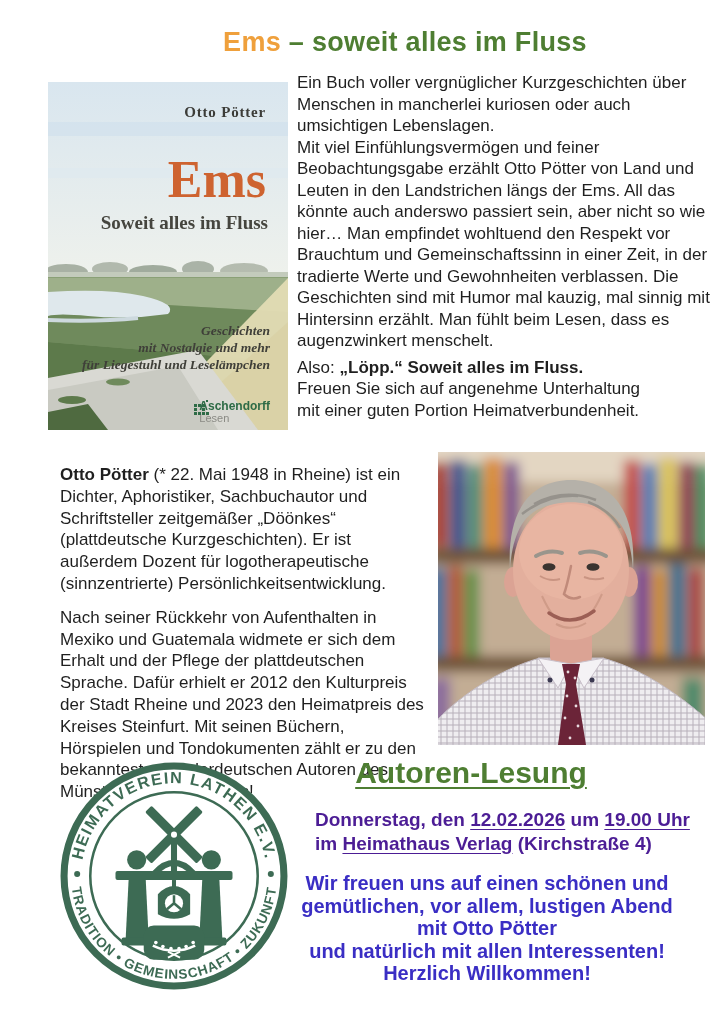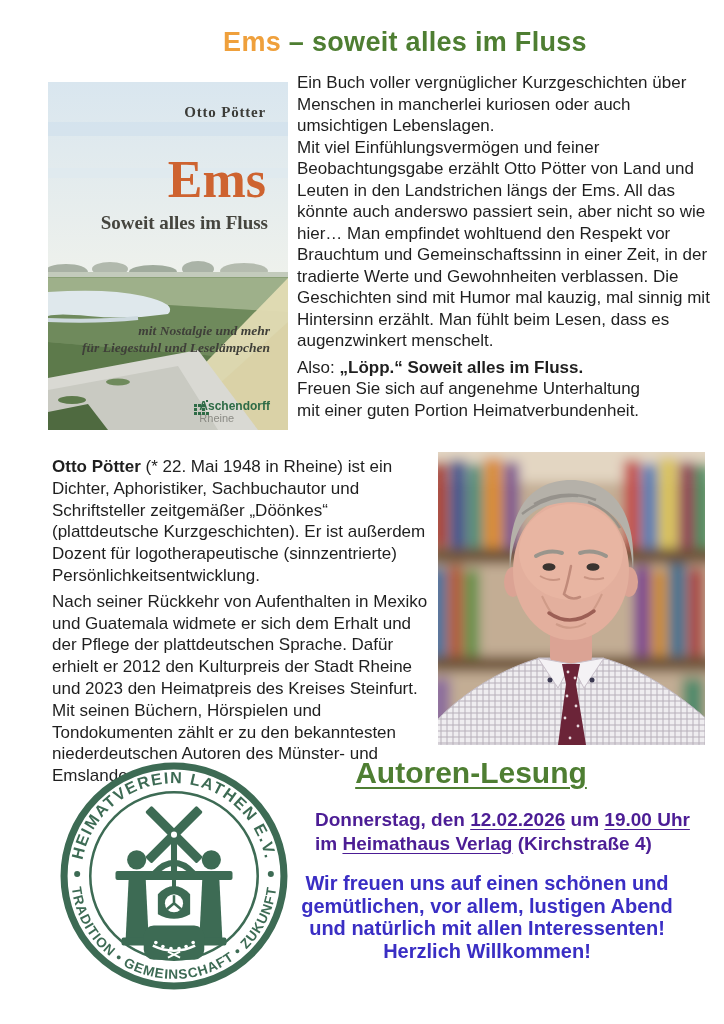--- a/index.html
+++ b/index.html
@@ -30,21 +30,21 @@
   .cover .c-pub-type{font-size:11px;color:#8a8a84;}
 
   
   .intro{position:absolute;left:297px;top:72px;width:421px;font-size:17px;line-height:21.5px;}
   .intro p{margin:0;}
   .also{margin-top:5px;text-align:left;}
   .also .b{font-weight:bold;}
 
   
   .bio{position:absolute;left:48px;top:452px;width:392px;font-size:17px;line-height:21.8px;}
-  .bio p{margin:4px;}
+  .bio p{margin:12px;}
   .bio .p2{text-align:left;}
   .bio .name{font-weight:bold;}
 
   
   .photo{position:absolute;left:438px;top:452px;width:267px;height:293px;overflow:hidden;}
 
   
   .club-logo{position:absolute;left:58px;top:760px;width:232px;height:232px;}
 
   
@@ -102,41 +102,42 @@
       <polygon points="0,296 150,268 210,348 0,348" fill="#d9d9d3"></polygon>
       <polygon points="0,308 130,284 170,348 0,348" fill="#c9cac2"></polygon>
       <polygon points="0,330 40,322 60,348 0,348" fill="#4f6a40"></polygon>
       <ellipse cx="24" cy="318" rx="14" ry="4" fill="#5d7a4b"></ellipse>
       <ellipse cx="70" cy="300" rx="12" ry="3.5" fill="#6f8a5c"></ellipse>
     </svg>
     <div class="c-author">Otto Pötter</div>
     <div class="c-title">Ems</div>
     <div class="c-sub">Soweit alles im Fluss</div>
     <div class="c-tagline">
+      <div>Geschichten</div>
       <div>mit Nostalgie und mehr</div>
       <div>für Liegestuhl und Leselämpchen</div>
     </div>
     <div class="c-pub">
       <svg width="16" height="18" viewBox="0 0 16 18">
         <g fill="#2e6b46">
           <rect x="0" y="4" width="3" height="3"></rect>
             <rect x="4" y="4" width="3" height="3"></rect>
             <rect x="8" y="4" width="3" height="3"></rect>
           <rect x="0" y="8" width="3" height="3"></rect>
             <rect x="8" y="8" width="3" height="3"></rect>
           <rect x="0" y="12" width="3" height="3"></rect>
             <rect x="4" y="12" width="3" height="3"></rect>
             <rect x="8" y="12" width="3" height="3"></rect>
           <rect x="12" y="12" width="3" height="3"></rect>
           <rect x="12" y="0" width="2" height="2"></rect>
         </g>
       </svg>
       <div class="c-pub-txt">
         <div class="c-pub-name">Aschendorff</div>
-        <div class="c-pub-type">Rheine</div>
+        <div class="c-pub-type">Lesen</div>
       </div>
     </div>
   </div>
 
   <div class="intro">
     <p>Ein Buch voller vergnüglicher Kurzgeschichten über Menschen in mancherlei kuriosen oder auch umsichtigen Lebenslagen.</p>
     <p>Mit viel Einfühlungsvermögen und feiner Beobachtungsgabe erzählt Otto Pötter von Land und Leuten in den Landstrichen längs der Ems. All das könnte auch anderswo passiert sein, aber nicht so wie hier… Man empfindet wohltuend den Respekt vor Brauchtum und Gemeinschaftssinn in einer Zeit, in der tradierte Werte und Gewohnheiten verblassen. Die Geschichten sind mit Humor mal kauzig, mal sinnig mit Hintersinn erzählt. Man fühlt beim Lesen, dass es augenzwinkert menschelt.</p>
     <div class="also">
       <div><span>Also: </span><span class="b">„Löpp.“ Soweit alles im Fluss.</span></div>
       <div>Freuen Sie sich auf angenehme Unterhaltung</div>
@@ -299,17 +300,18 @@
   <div class="event-heading">Autoren-Lesung</div>
 
   <div class="event-details">
     <div><span>Donnerstag, den </span><u>12.02.2026</u><span> um </span><u>19.00 Uhr</u></div>
     <div><span>im </span><u>Heimathaus Verlag</u><span> (Kirchstraße 4)</span></div>
   </div>
 
   <div class="invite">
     <div>Wir freuen uns auf einen schönen und</div>
     <div>gemütlichen, vor allem, lustigen Abend</div>
+    <div>mit Otto Pötter</div>
     <div>und natürlich mit allen Interessenten!</div>
     <div>Herzlich Willkommen!</div>
   </div>
 
 </div>
 
 </body></html>

